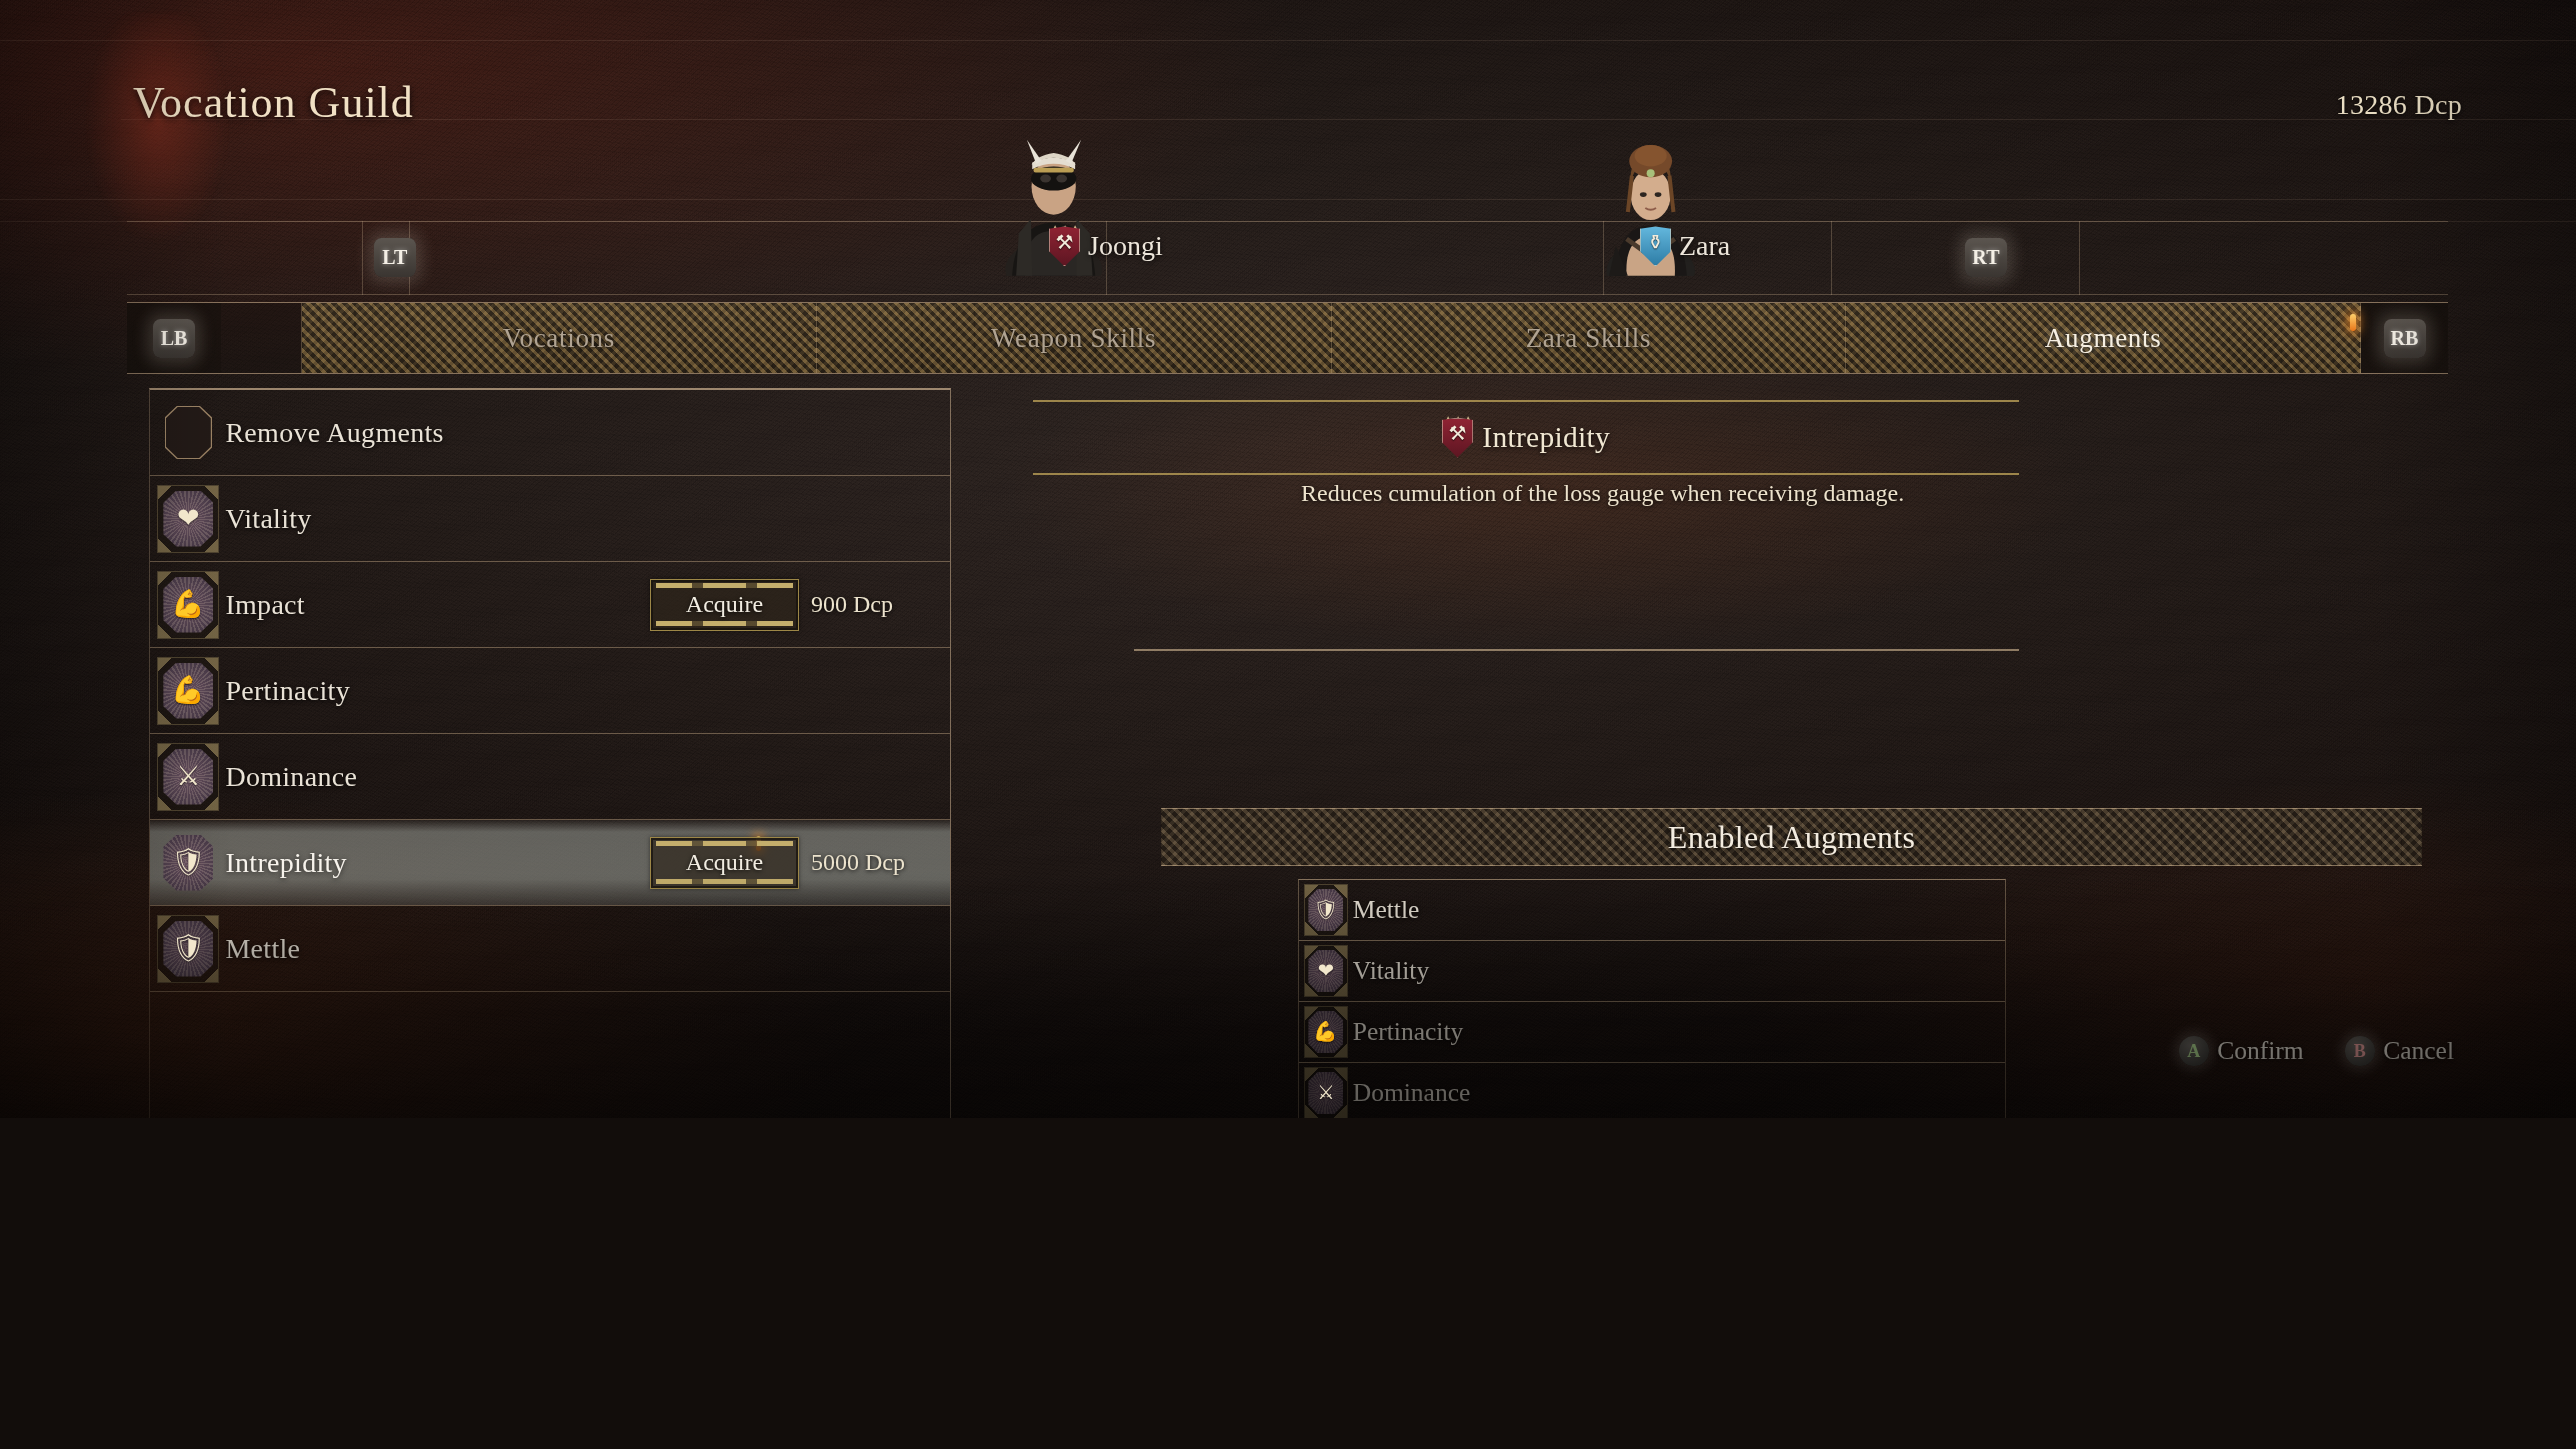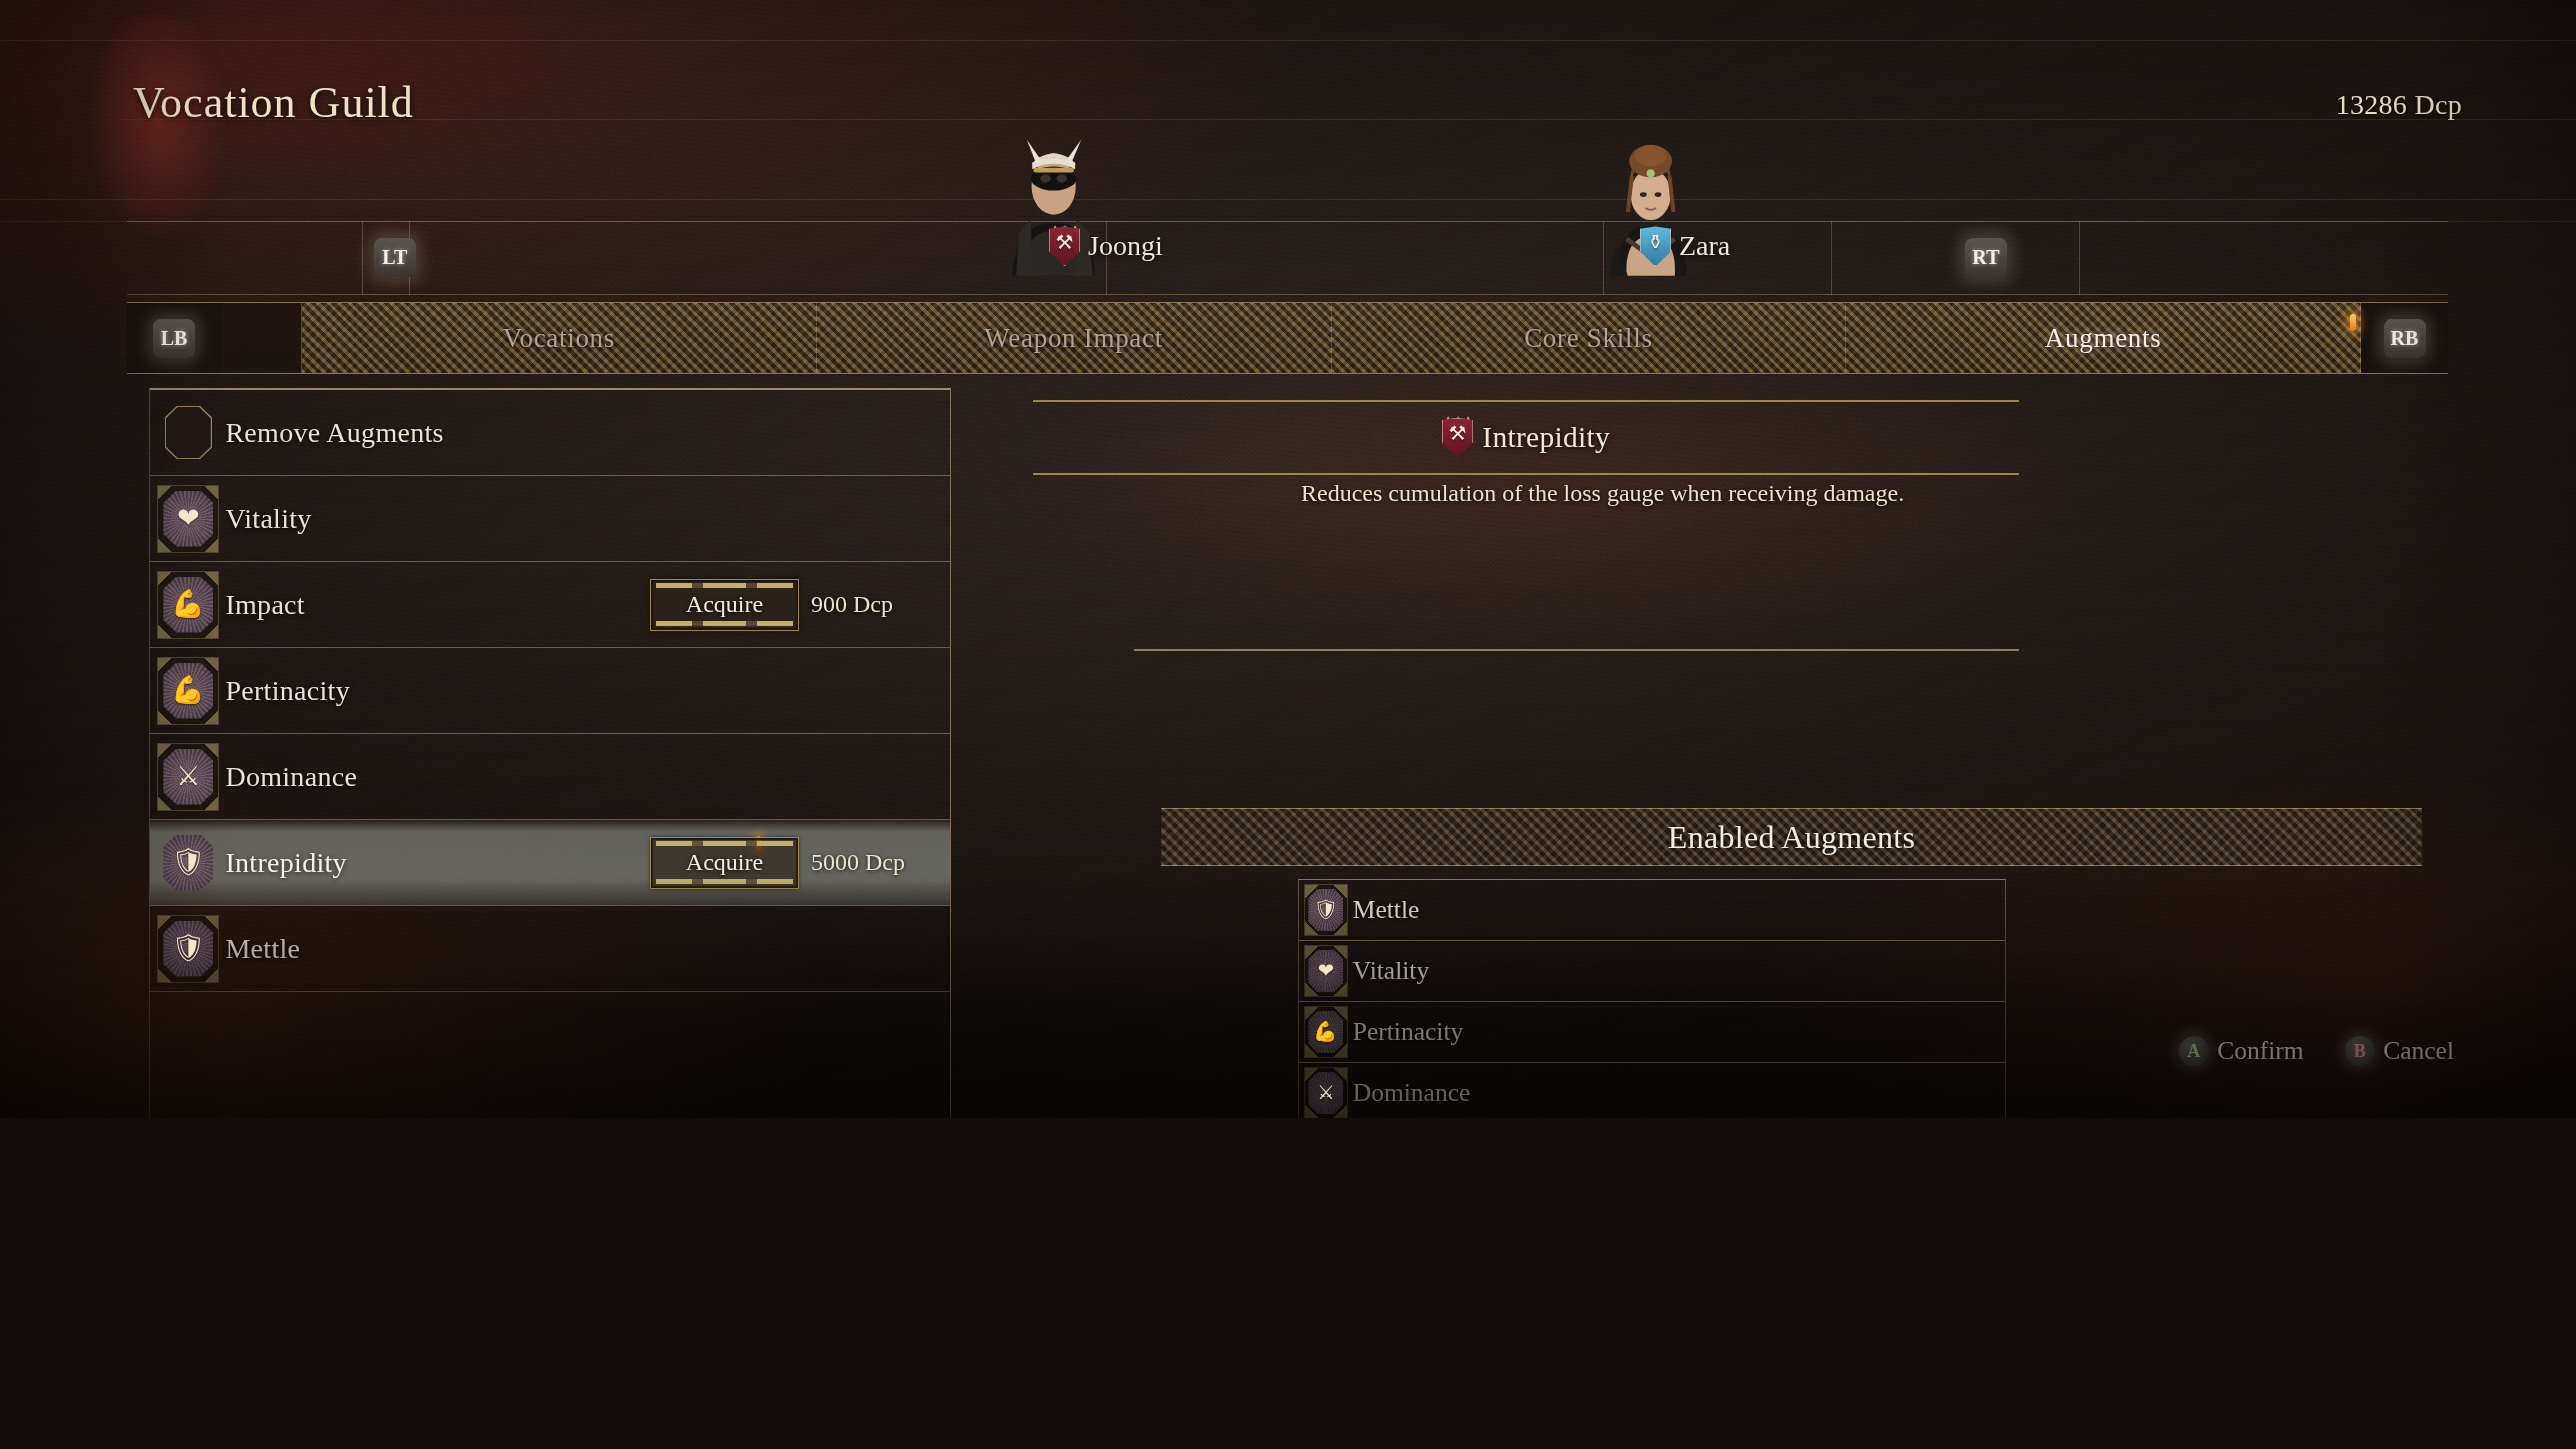--- a/index.html
+++ b/index.html
@@ -556,24 +556,24 @@
 
   <div id="tabbar">
     <div id="lb-slot" style="flex:0 0 94px;">
       <div class="bumper-btn">LB</div>
     </div>
     <div class="tab" style="flex:0 0 81px;" id="tab-spacer"></div>
     <div class="tab" style="flex:1;">
       <span class="tab-label">Vocations</span>
     </div>
     <div class="tab" style="flex:1;">
-      <span class="tab-label">Weapon Impact</span>
+      <span class="tab-label">Weapon Skills</span>
     </div>
     <div class="tab" style="flex:1;">
-      <span class="tab-label">Core Skills</span>
+      <span class="tab-label">Zara Skills</span>
     </div>
     <div class="tab active" style="flex:1;">
       <span class="tab-label">Augments</span>
       <div id="tab-marker"></div>
     </div>
     <div id="rb-slot" style="flex:0 0 87px;">
       <div class="bumper-btn">RB</div>
     </div>
   </div>
 

